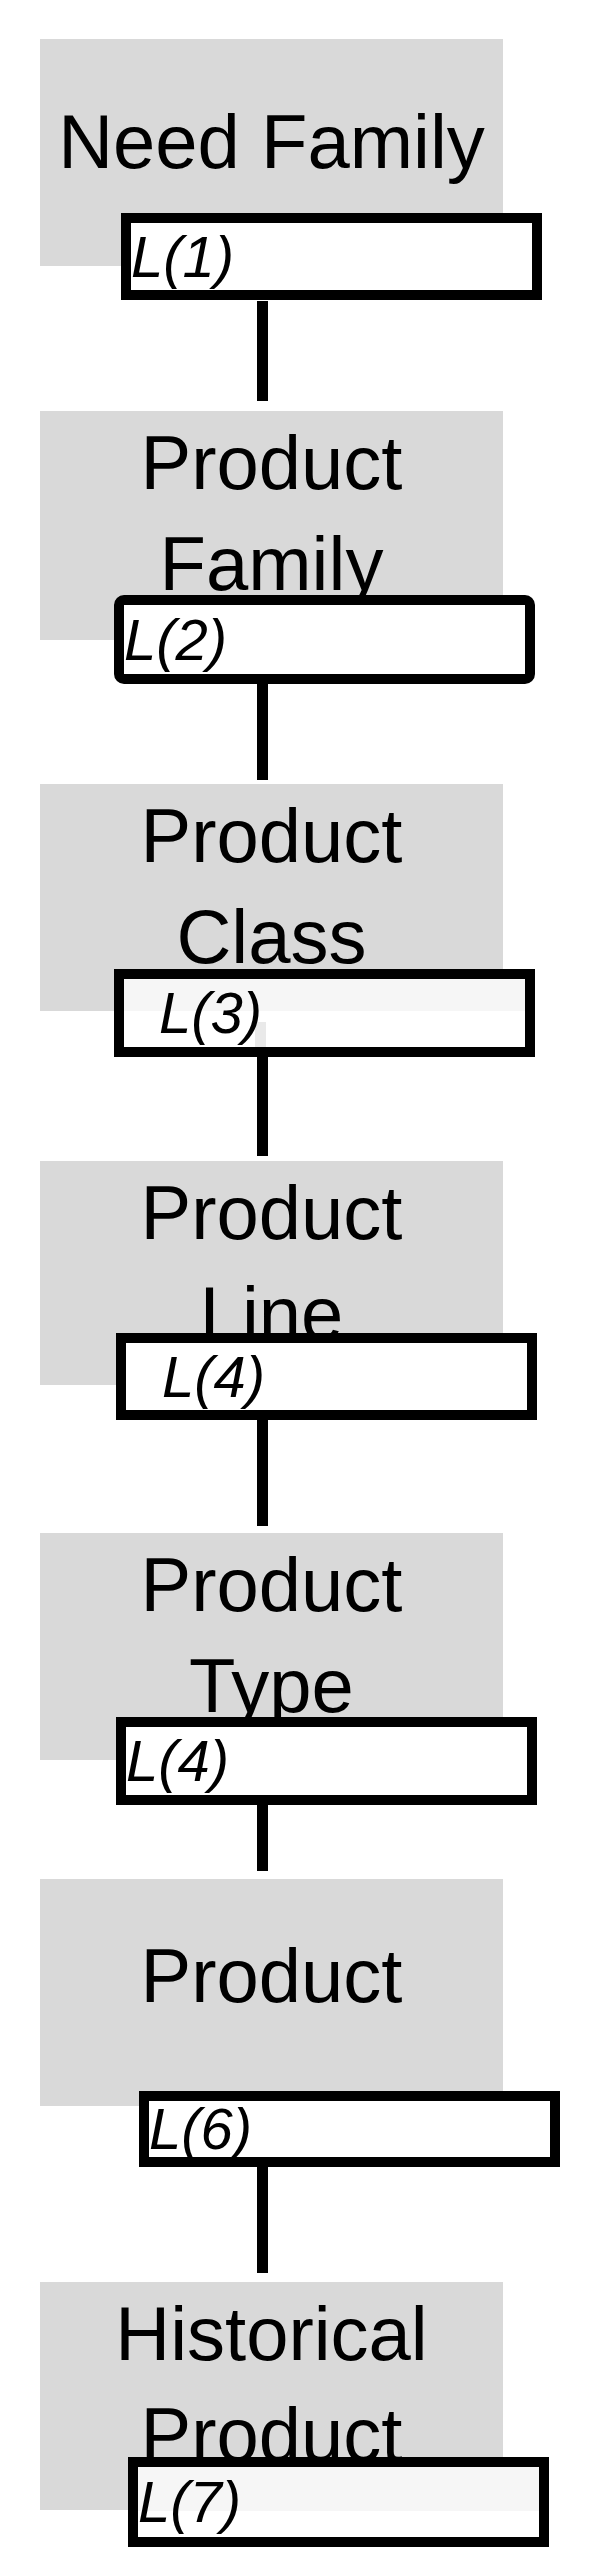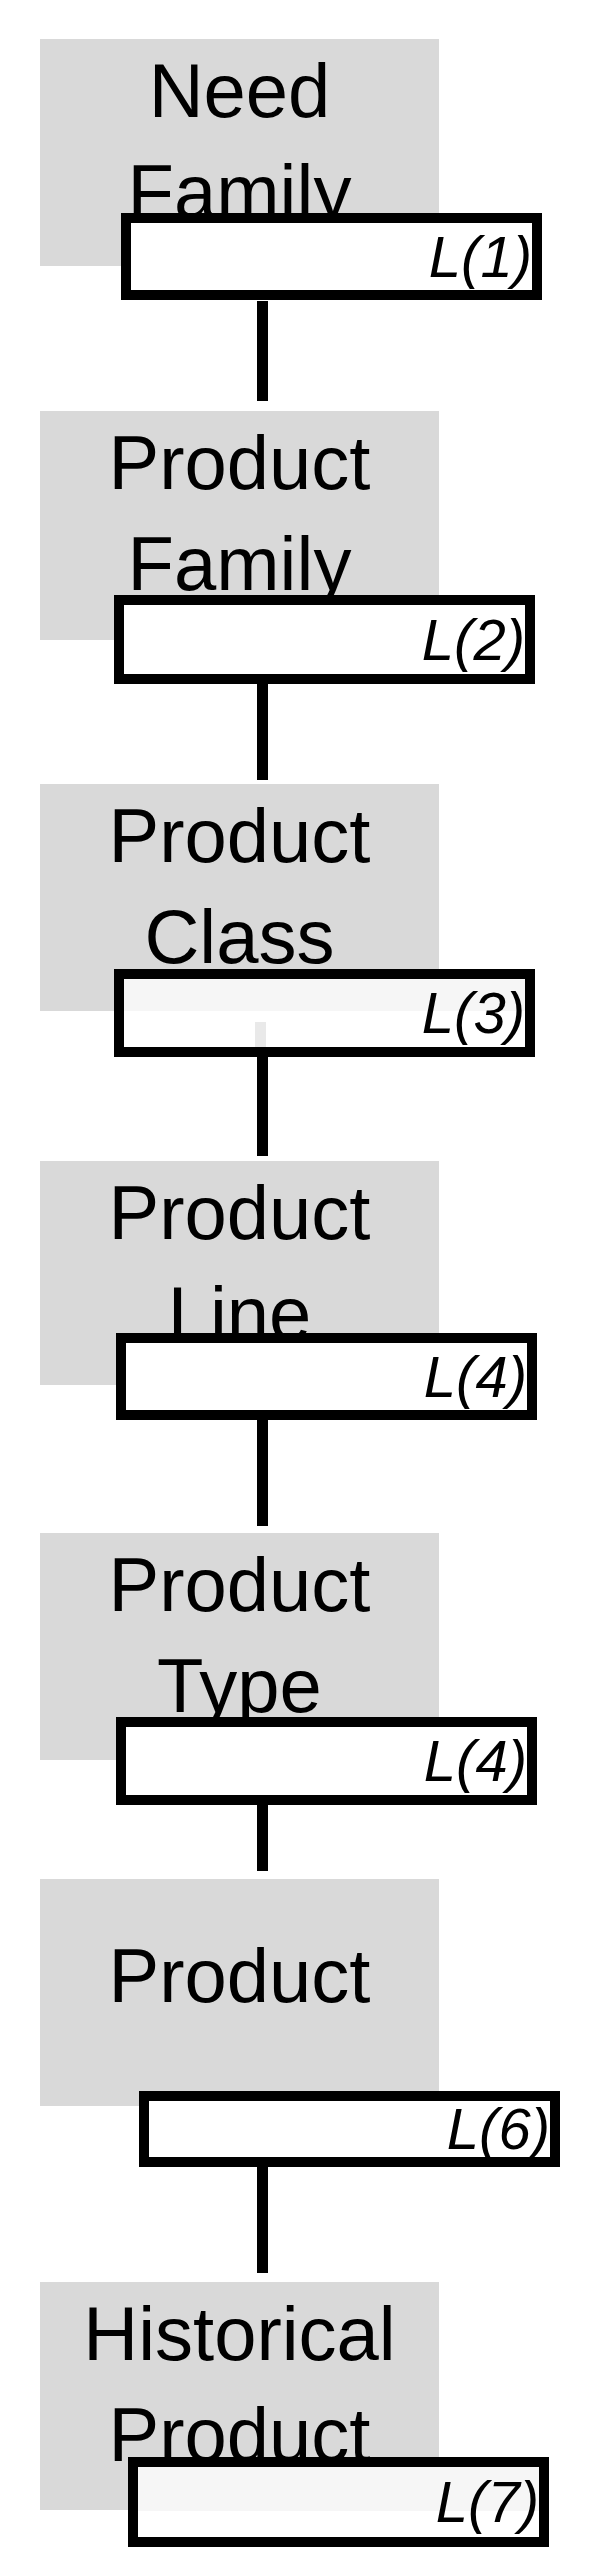--- a/index.html
+++ b/index.html
@@ -14,21 +14,21 @@
     position:relative;
     width:589px;
     height:2576px;
     background:#ffffff;
     overflow:hidden;
     font-family:"Liberation Sans","DejaVu Sans",sans-serif;
   }
   .gray-box{
     position:absolute;
     left:40px;
-    width:399px;
+    width:463px;
     background:var(--category_fill);
     z-index:0;
   }
   .gray-label{
     position:absolute;
     left:0;
     width:100%;
     transform:translateY(-50%);
     text-align:center;
     color:var(--text);
@@ -38,21 +38,21 @@
     z-index:1;
   }
   .lbox{
     position:absolute;
     width:421px;
     box-sizing:border-box;
     border:10px solid var(--level_box_border);
     background:var(--level_box_fill);
     display:flex;
     align-items:center;
-    justify-content:flex-end;
+    justify-content:flex-start;
     z-index:2;
   }
   .llabel{
     position:relative;
     z-index:1;
     font-style:italic;
     font-size:58px;
     color:var(--text);
     line-height:1;
   }
@@ -88,21 +88,21 @@
   </div>
   <div class="lbox" style="left:121px;top:213px;height:87px;">
     <span class="llabel">L(1)</span>
   </div>
   <div class="vline" style="top:301px;height:100px;"></div>
 
   <div class="gray-box" style="top:411px;height:229px;">
     <div class="gray-label" style="top:102px;">Product
 Family</div>
   </div>
-  <div class="lbox" style="left:114px;top:595px;height:89px;">
+  <div class="lbox" style="left:114px;top:595px;height:89px;border-radius:10px;">
     <span class="llabel">L(2)</span>
   </div>
   <div class="vline" style="top:684px;height:96px;"></div>
 
   <div class="gray-box" style="top:784px;height:227px;">
     <div class="gray-label" style="top:102px;">Product
 Class</div>
   </div>
   <div class="lbox" style="left:114px;top:969px;height:88px;padding-left:35px;">
     <div class="tint-overlay" style="height:32px;"></div>

